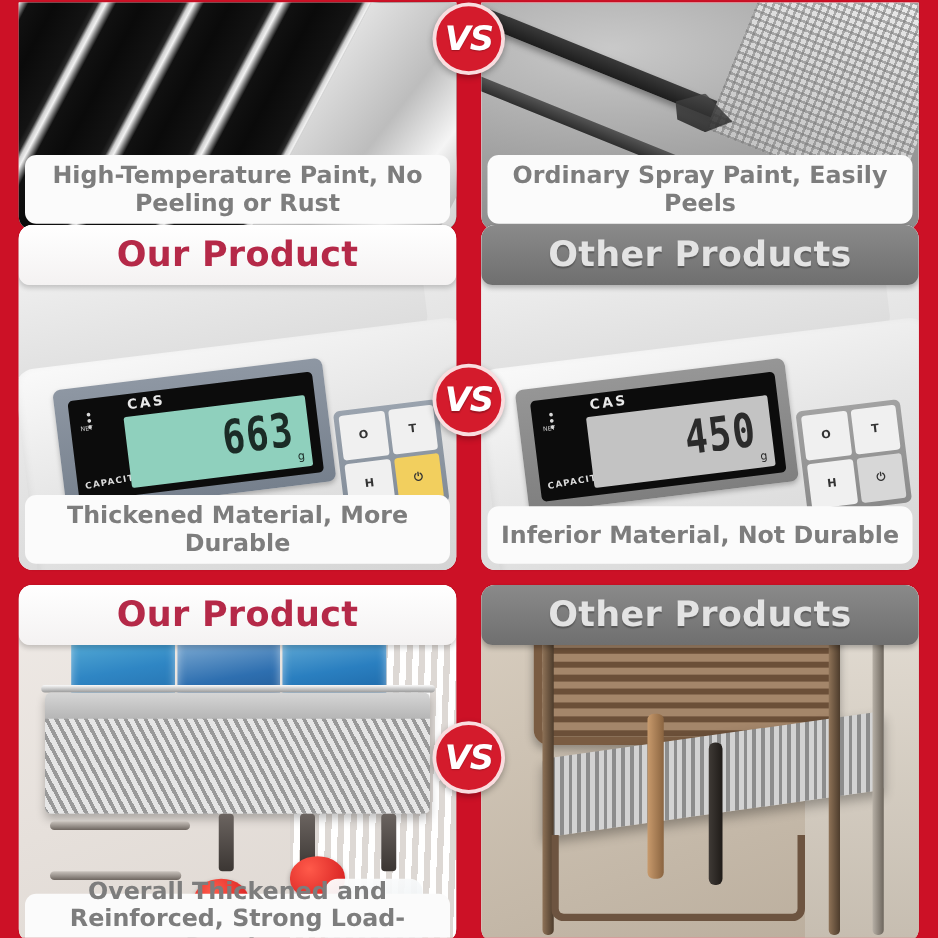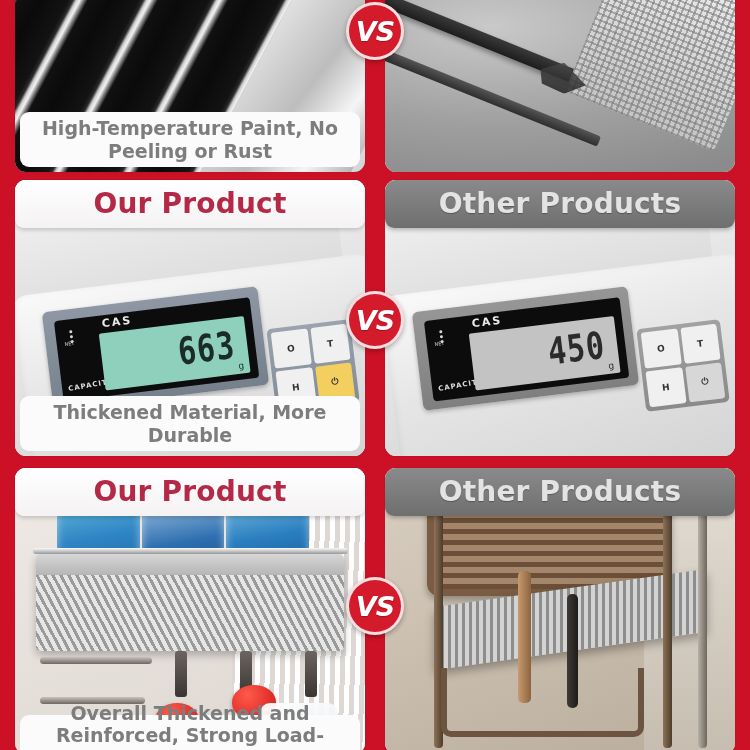--- a/index.html
+++ b/index.html
@@ -6,21 +6,21 @@
   body{
     width:750px;height:750px;overflow:hidden;
     background:#cc1126;
     font-family:"DejaVu Sans","Liberation Sans",sans-serif;
     position:relative;
   }
   .sheet{position:absolute;inset:0;}
 
   
   .row{position:absolute;left:0;width:750px;}
-  .row1{top:0;height:172px;}
+  .row1{top:12px;height:172px;}
   .row2{top:172px;height:288px;}
   .row3{top:460px;height:290px;}
 
   .card{
     position:absolute;top:0;bottom:0;
     background:#ffffff;
     border-radius:11px;
     overflow:hidden;
     box-shadow:0 0 0 1px rgba(0,0,0,.04);
   }
@@ -339,20 +339,23 @@
     </div>
 
     <div class="card right">
       <div class="photo gray">
         <div class="peel">
           <div class="bar"></div>
           <div class="bar2"></div>
           <div class="mesh"></div>
           <div class="flake"></div>
         </div>
+      </div>
+      <div class="caption">
+        <div class="caption-text">Ordinary Spray Paint, Easily Peels</div>
       </div>
     </div>
   </div>
 
   <div class="row row2">
 
     <div class="card left">
       <div class="photo">
         <div class="scale">
           <div class="platter"></div>
@@ -416,20 +419,23 @@
             <b>O</b>
             <b>T</b>
             <b>H</b>
             <b class="pw">⏻</b>
           </div>
         </div>
       </div>
       <div class="band others">
         <span class="band-text">Other Products</span>
       </div>
+      <div class="caption">
+        <div class="caption-text">Inferior Material, Not Durable</div>
+      </div>
     </div>
   </div>
 
   <div class="row row3">
 
     <div class="card left">
       <div class="photo">
         <div class="rack">
           <div class="wall"></div>
           <div class="bottles">

